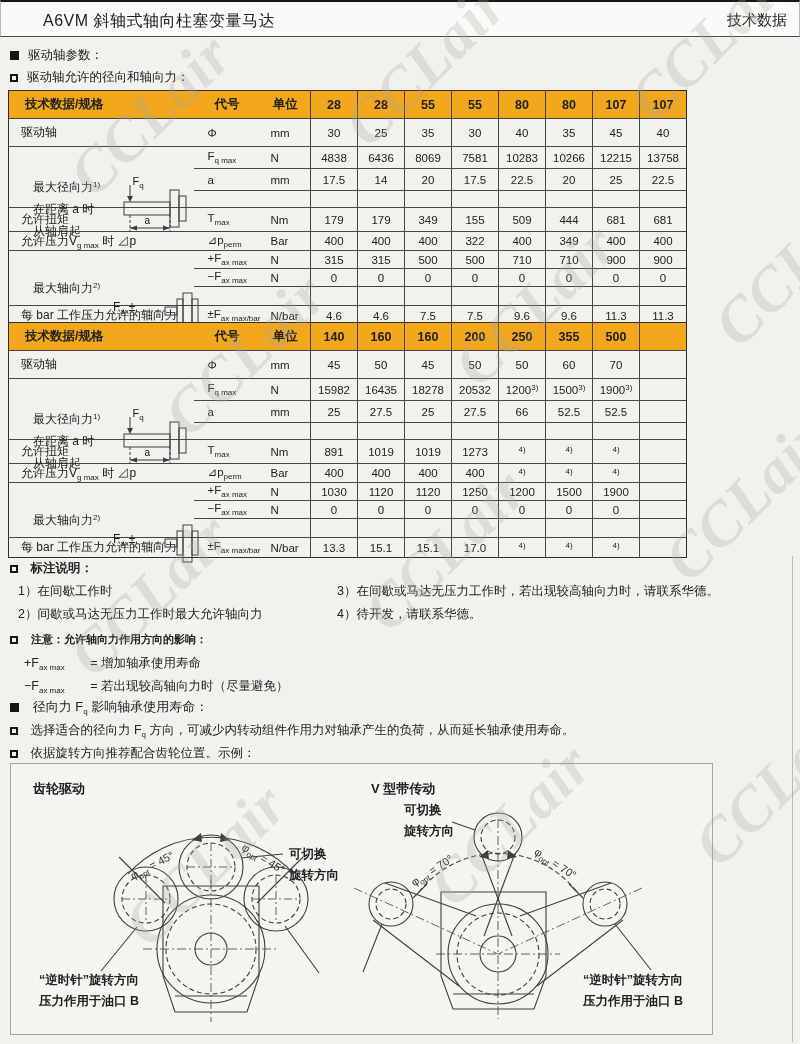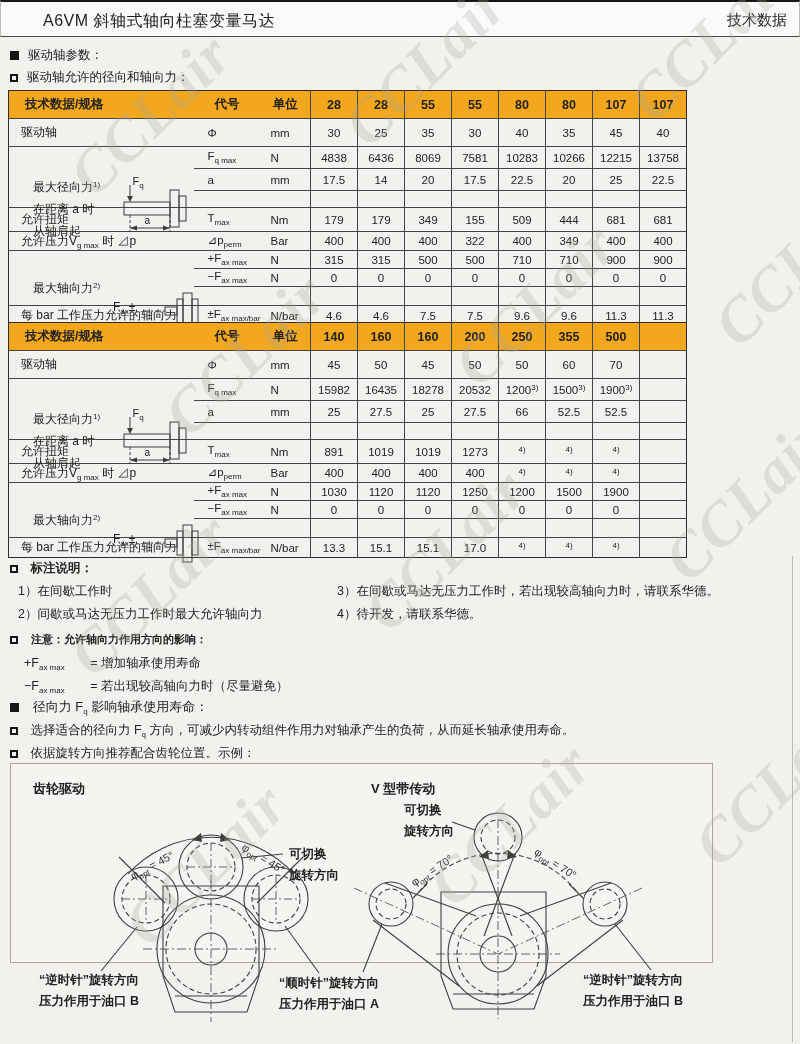--- a/index.html
+++ b/index.html
@@ -34,21 +34,21 @@
   tr.trh{height:28px}.r1{height:28px}.r2{height:22px}.r3{height:22px}.r4{height:17px}
   .r5{height:24px}.r6{height:19px}.r7{height:18px}.r8{height:18px}.r9{height:19px}.r10{height:20px}
   .cellwrap{position:relative;width:100%;height:100%}
   .al{position:absolute;left:12px;white-space:nowrap;font-size:12px}
   .minidiag{position:absolute}
   .flex-lab{display:flex;align-items:center;padding-left:12px;font-size:12px;gap:0}
   .cond{font-size:12px}
   
   .noteblock{position:absolute;font-size:12.5px;white-space:nowrap}
   
-  .diagbox{position:absolute;left:10px;top:763px;width:703px;height:200px;background:#F5F4F1;border:1px solid #A9A6A0}
+  .diagbox{position:absolute;left:10px;top:763px;width:703px;height:272px;background:#F5F4F1;border:1px solid #A9A6A0}
   .diagbox .dlab{position:absolute;font-size:13px;font-weight:bold;white-space:nowrap;line-height:22px}
   .diagbox .dlab2{position:absolute;font-size:12.5px;font-weight:bold;white-space:nowrap;line-height:21px}
   .diagbox .phi{position:absolute;font-size:11px;white-space:nowrap;color:#333}
   svg.art{position:absolute;left:0;top:0}
   
   .wm{position:absolute;z-index:6;font-size:62px;font-weight:bold;font-style:italic;color:var(--wm);
      opacity:.27;transform:rotate(-45deg);transform-origin:left top;pointer-events:none;letter-spacing:1px;font-family:"Liberation Serif",serif}
   .edge-right{position:absolute;left:792px;top:556px;height:486px;width:1px;background:#8f8c86;opacity:.55}
 </style>
 </head>
@@ -585,24 +585,20 @@
     <span>φ</span><sub>opt</sub><span> = 45°</span></div>
   <div class="phi" style="left:398px;top:100px;transform:rotate(-33deg)">
     <span>φ</span><sub>opt</sub><span> = 70°</span></div>
   <div class="phi" style="left:520px;top:93px;transform:rotate(33deg)">
     <span>φ</span><sub>opt</sub><span> = 70°</span></div>
 
   <div class="dlab2" style="left:28px;top:206px">
     <div>“逆时针”旋转方向</div>
       <div>压力作用于油口 B</div>
   </div>
-  <div class="dlab2" style="left:268px;top:209px">
-    <div>“顺时针”旋转方向</div>
-      <div>压力作用于油口 A</div>
-  </div>
   <div class="dlab2" style="left:572px;top:206px">
     <div>“逆时针”旋转方向</div>
       <div>压力作用于油口 B</div>
   </div>
 </div>
 
 <div class="edge-right"></div>
 
 <span class="wm" style="left:55px;top:160px">CCLair</span>
 <span class="wm" style="left:330px;top:110px">CCLair</span>

